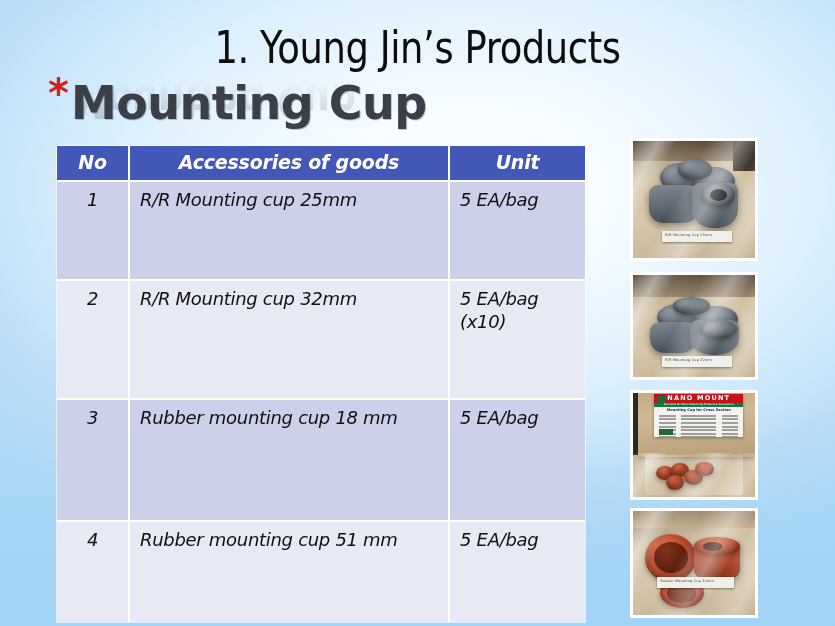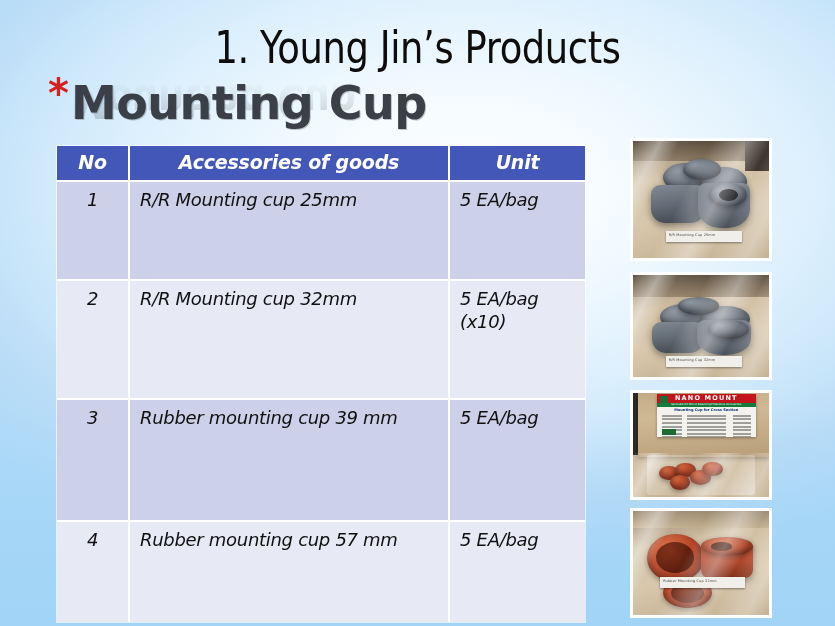--- a/index.html
+++ b/index.html
@@ -170,21 +170,21 @@
 
   #products-table tbody tr.r1 td { height: 85px; }
   #products-table tbody tr.r2 td { height: 105px; }
   #products-table tbody tr.r3 td { height: 108px; }
   #products-table tbody tr.r4 td { height: 88px; }
 
   
   .photo {
     position: absolute;
     left: 630px;
-    width: 142px;
+    width: 128px;
     border: 3px solid #ffffff;
     box-sizing: border-box;
     overflow: hidden;
     z-index: 6;
     background: #d3c3a6;
   }
   #photo-1 { top: 138px; height: 123px; }
   #photo-2 { top: 272px; height: 108px; }
   #photo-3 { top: 390px; height: 110px; }
   #photo-4 { top: 508px; height: 110px; }
@@ -335,26 +335,26 @@
         <td>5 EA/bag</td>
       </tr>
       <tr class="band-b r2">
         <td class="num">2</td>
         <td>R/R Mounting cup 32mm</td>
         <td style="white-space:pre-line;">5 EA/bag
 (x10)</td>
       </tr>
       <tr class="band-a r3">
         <td class="num">3</td>
-        <td>Rubber mounting cup 39 mm</td>
+        <td>Rubber mounting cup 18 mm</td>
         <td>5 EA/bag</td>
       </tr>
       <tr class="band-b r4">
         <td class="num">4</td>
-        <td>Rubber mounting cup 57 mm</td>
+        <td>Rubber mounting cup 51 mm</td>
         <td>5 EA/bag</td>
       </tr>
     </tbody>
   </table>
 
   <div class="photo" id="photo-1">
     <div class="photo-inner bg-cardboard2">
       <div style="position:absolute;left:0;top:0;width:100%;height:17%;background:linear-gradient(180deg,#5a4c3c,#8a7860);"></div>
       <div style="position:absolute;right:0;top:0;width:18%;height:26%;background:#3a3129;"></div>
 

